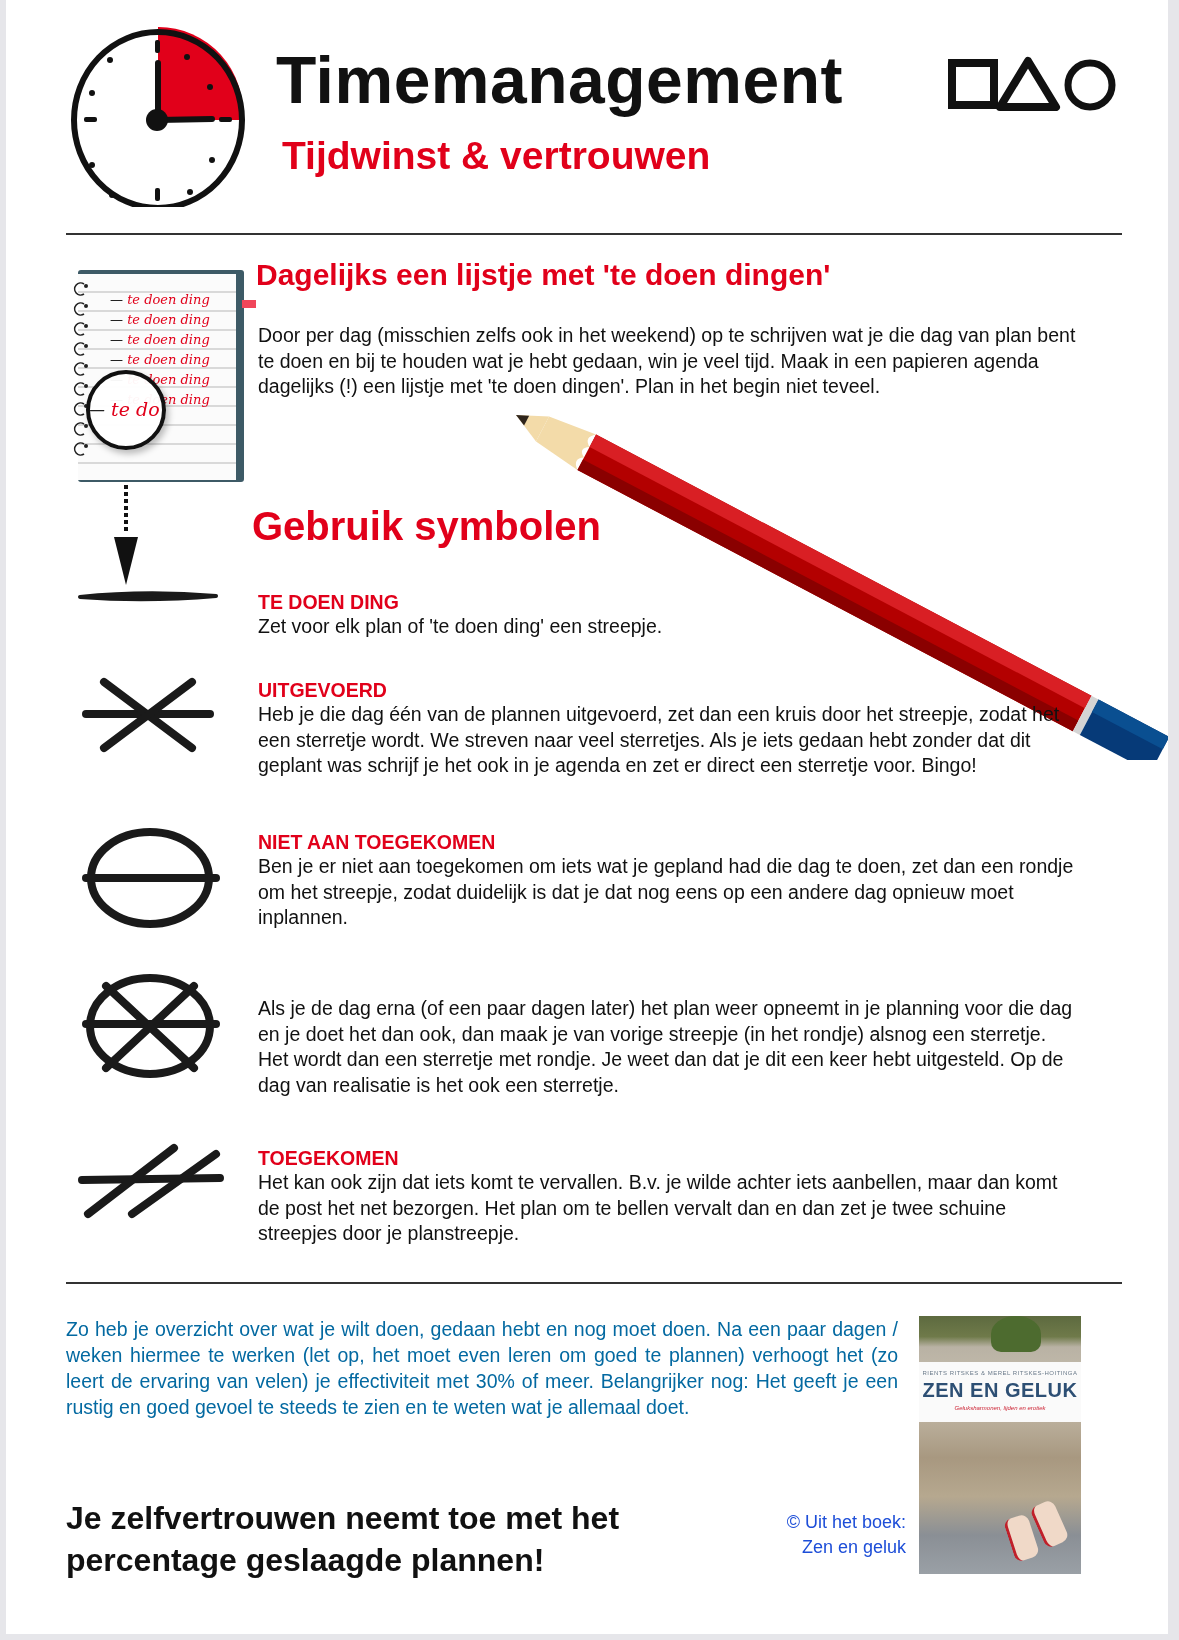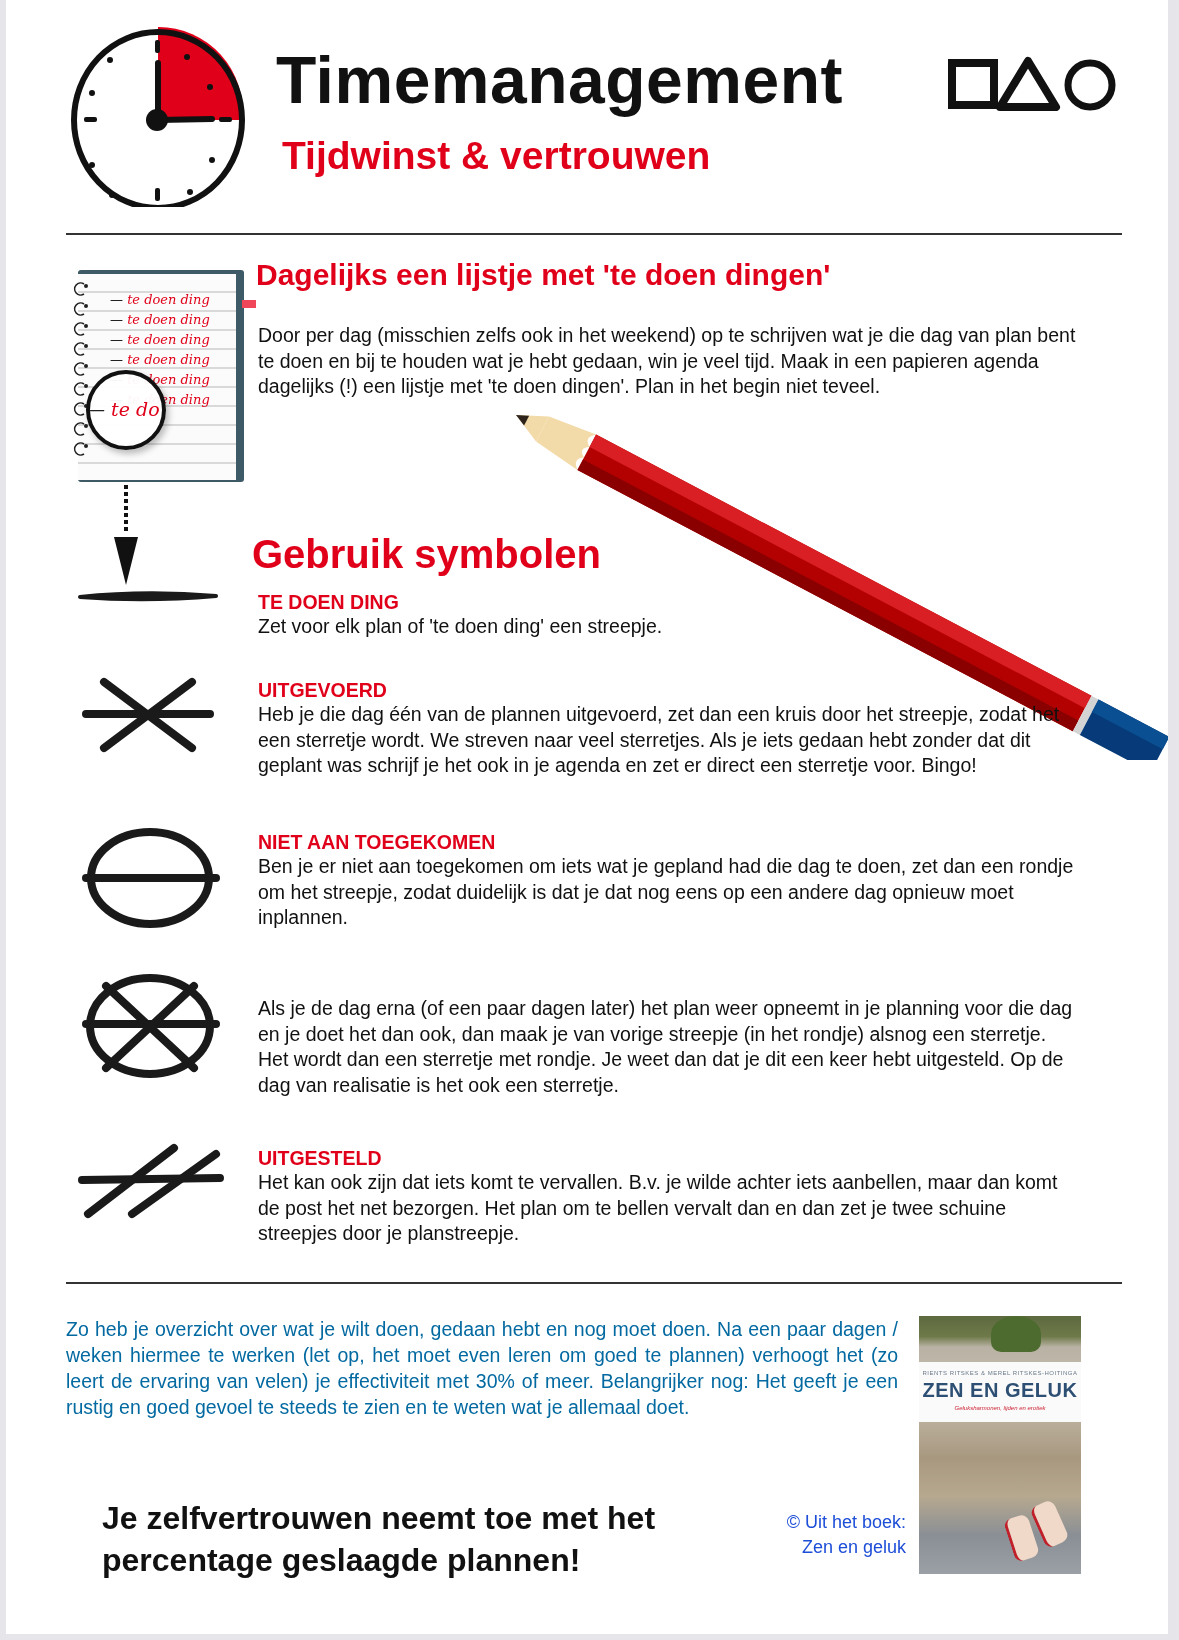--- a/index.html
+++ b/index.html
@@ -11,21 +11,21 @@
   .title { left:270px; top:42px; font-size:66px; font-weight:bold; color:#111; letter-spacing:0.5px; }
   .subtitle { left:276px; top:134px; font-size:39px; font-weight:bold; }
   .logo-text { left:944px; top:116px; font-size:52px; font-weight:bold; color:#e1001a; letter-spacing:-0.5px; }
   .logo-dot { color:#111; }
   .rule { left:60px; width:1056px; height:2px; background:#333; }
   .h2 { font-size:40px; font-weight:bold; color:#e1001a; }
   .para { font-size:19.5px; color:#111; line-height:25.5px; }
   .sym-title { font-size:19.5px; font-weight:bold; color:#e1001a; line-height:24px; }
   .sym-body { font-size:19.5px; color:#111; line-height:25.5px; width:820px; }
   .summary { left:60px; top:1316px; width:832px; font-size:19.5px; font-weight:normal; color:#0369a1; line-height:26px; text-align:justify; }
-  .closing { left:60px; top:1497px; font-size:32px; font-weight:bold; color:#111; line-height:42px;margin-left:36px; }
+  .closing { left:60px; top:1497px; font-size:32px; font-weight:bold; color:#111; line-height:42px; }
   .credit { left:730px; top:1510px; width:170px; font-size:18px; color:#1d4ed8; text-align:right; line-height:25px; }
   .book { left:913px; top:1316px; width:162px; height:258px; overflow:hidden;
           background:linear-gradient(180deg,#5d6a3f 0%,#6f7a4a 8%,#b9b2a4 12%,#c8c0b0 30%,#a89880 55%,#b6a88f 70%,#8a8f95 85%,#9aa0a6 100%); }
   .book-band { position:absolute; left:0; top:46px; width:162px; height:60px; background:#fafafa; text-align:center; }
   .book-authors { font-size:6px; color:#6a7a8a; letter-spacing:0.5px; margin-top:8px; }
   .book-title { font-size:20px; font-weight:bold; color:#2d4f74; letter-spacing:0.5px; margin-top:3px; }
   .book-sub { font-size:6px; color:#c23; font-style:italic; margin-top:3px; }
 </style>
 </head>
 <body>
@@ -122,21 +122,21 @@
       <path d="M30,-14 L80,-20 Q70,-12 80,-6 Q70,0 80,6 Q70,12 80,20 L30,14 Z" fill="#f3dba9"></path>
       <polygon points="80,-20 640,-20 640,20 80,20" fill="#b30000"></polygon>
       <polygon points="80,-20 640,-20 640,-6 80,-6" fill="#d91f24"></polygon>
       <polygon points="80,8 640,8 640,20 80,20" fill="#8a0000"></polygon>
       <rect x="640" y="-20" width="8" height="40" fill="#d4d4d4"></rect>
       <rect x="648" y="-20" width="80" height="40" fill="#063a78"></rect>
       <rect x="648" y="-20" width="80" height="14" fill="#0a4f91"></rect>
     </g>
   </svg>
 
-  <div class="abs h2" style="left:246px;top:532px;">Gebruik symbolen</div>
+  <div class="abs h2" style="left:246px;top:504px;">Gebruik symbolen</div>
 
   <svg class="abs" style="left:70px;top:588px;" width="145" height="16" viewBox="0 0 145 16">
     <path d="M4 9 Q70 2 140 8 Q70 14 4 9 Z" fill="#1a1a1a" stroke="#1a1a1a" stroke-width="4" stroke-linejoin="round"></path>
   </svg>
   <div class="abs" style="left:252px;top:590px;">
     <div class="sym-title">TE DOEN DING</div>
     <div class="sym-body">Zet voor elk plan of 'te doen ding' een streepje.</div>
   </div>
 
   <svg class="abs" style="left:72px;top:676px;" width="140" height="80" viewBox="0 0 140 80">
@@ -173,21 +173,21 @@
   </div>
 
   <svg class="abs" style="left:70px;top:1140px;" width="150" height="80" viewBox="0 0 150 80">
     <g stroke="#1a1a1a" stroke-width="8" stroke-linecap="round">
       <line x1="6" y1="40" x2="144" y2="38"></line>
       <line x1="12" y1="74" x2="98" y2="8"></line>
       <line x1="56" y1="74" x2="140" y2="14"></line>
     </g>
   </svg>
   <div class="abs" style="left:252px;top:1146px;">
-    <div class="sym-title">UITGESTELD</div>
+    <div class="sym-title">TOEGEKOMEN</div>
     <div class="sym-body">Het kan ook zijn dat iets komt te vervallen. B.v. je wilde achter iets aanbellen, maar dan komt de post het net bezorgen. Het plan om te bellen vervalt dan en dan zet je twee schuine streepjes door je planstreepje.</div>
   </div>
 
   <div class="abs rule" style="top:1282px;"></div>
 
   <div class="abs summary">Zo heb je overzicht over wat je wilt doen, gedaan hebt en nog moet doen. Na een paar dagen / weken hiermee te werken (let op, het moet even leren om goed te plannen) verhoogt het (zo leert de ervaring van velen) je effectiviteit met 30% of meer. Belangrijker nog: Het geeft je een rustig en goed gevoel te steeds te zien en te weten wat je allemaal doet.</div>
 
   <div class="abs closing">
     <div>Je zelfvertrouwen neemt toe met het</div>
     <div>percentage geslaagde plannen!</div>

